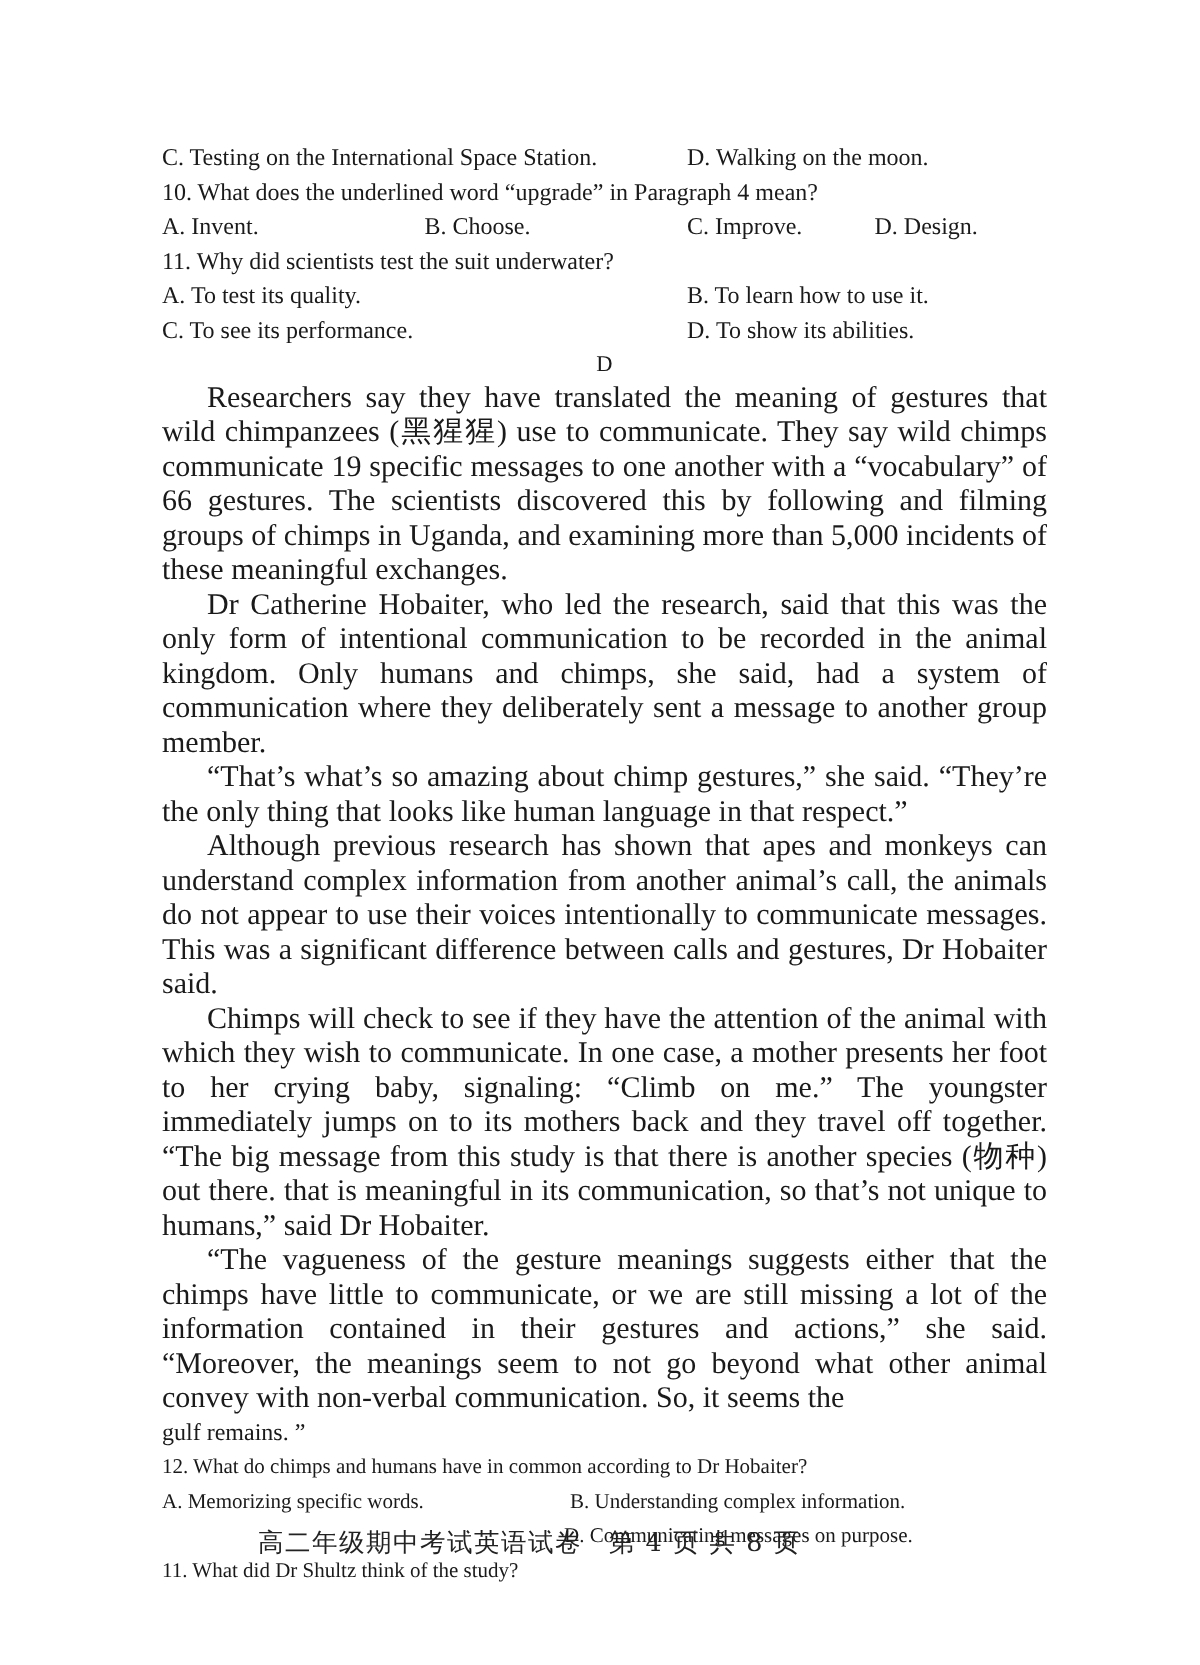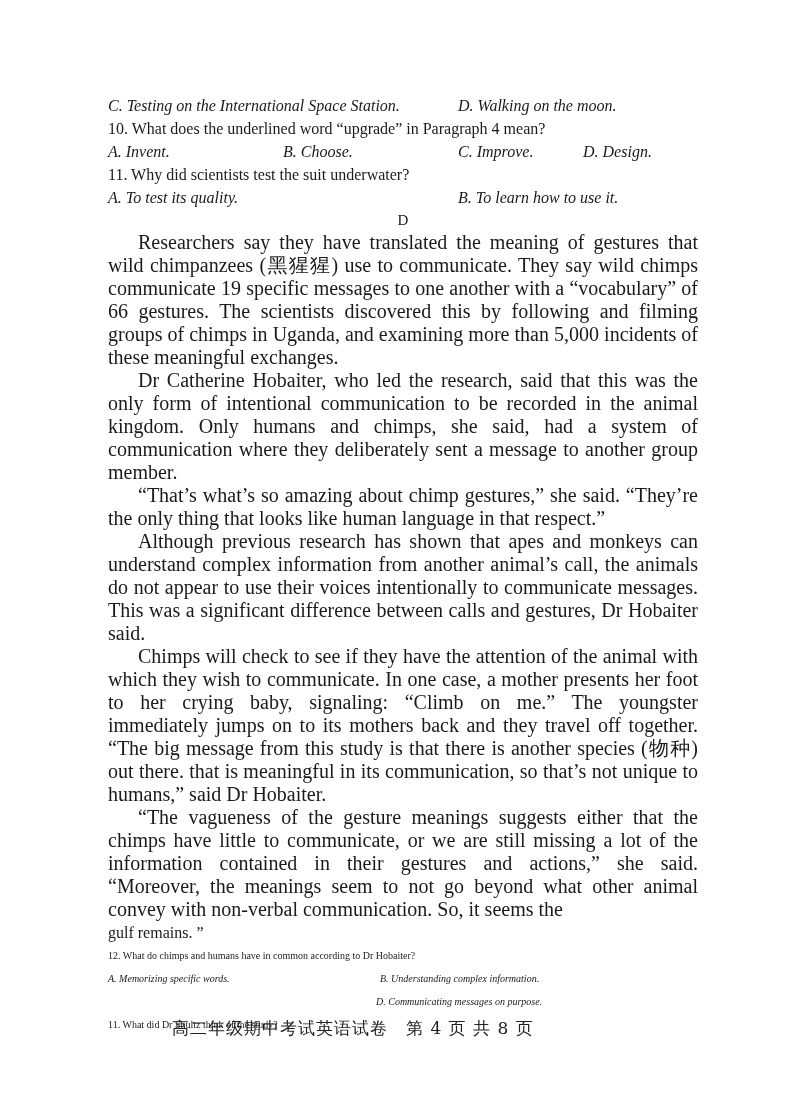--- a/index.html
+++ b/index.html
@@ -3,24 +3,24 @@
 <meta charset="utf-8">
 <style>
   html, body { margin: 0; padding: 0; background: #ffffff; }
   body {
     width: 800px; height: 1110px; position: relative; overflow: hidden;
     font-family: "Liberation Serif", "DejaVu Serif", serif;
     color: #1a1a1a;
   }
   .page { position: absolute; left: 108px; top: 94px; width: 590px; }
   .line { font-size: 16px; line-height: 23px; white-space: nowrap; position: relative; height: 23px; }
-  .opt { position: absolute; top: 0; font-style: italic; }
+  .opt { position: absolute; top: 0; }
   .para { font-size: 20px; line-height: 23px; text-align: justify; text-indent: 30px; margin: 0; }
   .section-letter { text-align: center; font-size: 15px; line-height: 22px; height: 22px; }
-  .q-small { font-size: 10px; line-height: 23px; height: 23px; white-space: nowrap; position: relative; }
+  .q-small { font-size: 14px; line-height: 23px; height: 23px; white-space: nowrap; position: relative; }
   .u { }
   .footer {
     position: absolute; left: 172px; top: 1017px; font-size: 17px; letter-spacing: 1px;
     font-family: "DejaVu Serif", "Liberation Serif", serif; color: #222;
   }
 </style>
 </head>
 <body>
 
 <div class="page">
@@ -36,20 +36,24 @@
     <span class="opt" style="left:175px">B. Choose.</span>
     <span class="opt" style="left:350px">C. Improve.</span>
     <span class="opt" style="left:475px">D. Design.</span>
   </div>
 
   <div class="line">11. Why did scientists test the suit underwater?</div>
   <div class="line">
     <span class="opt" style="left:0">A. To test its quality.</span>
     <span class="opt" style="left:350px">B. To learn how to use it.</span>
   </div>
+  <div class="line">
+    <span class="opt" style="left:0">C. To see its performance.</span>
+    <span class="opt" style="left:350px">D. To show its abilities.</span>
+  </div>
 
   <div class="section-letter">D</div>
 
   <p class="para">Researchers say they have translated the meaning of gestures that wild chimpanzees (黑猩猩) use to communicate. They say wild chimps communicate 19 specific messages to one another with a “vocabulary” of 66 gestures. The scientists discovered this by following and filming groups of chimps in Uganda, and examining more than 5,000 incidents of these meaningful exchanges.</p>
   <p class="para">Dr Catherine Hobaiter, who led the research, said that this was the only form of intentional communication to be recorded in the animal kingdom. Only humans and chimps, she said, had a system of communication where they deliberately sent a message to another group member.</p>
   <p class="para">“That’s what’s so amazing about chimp gestures,” she said. “They’re the only thing that looks like human language in that respect.”</p>
   <p class="para">Although previous research has shown that apes and monkeys can understand complex information from another animal’s call, the animals do not appear to use their voices intentionally to communicate messages. This was a significant difference between calls and gestures, Dr Hobaiter said.</p>
   <p class="para">Chimps will check to see if they have the attention of the animal with which they wish to communicate. In one case, a mother presents her foot to her crying baby, signaling: “Climb on me.” The youngster immediately jumps on to its mothers back and they travel off together. “The big message from this study is that there is another species (物种) out there. that is meaningful in its communication, so that’s not unique to humans,” said Dr Hobaiter.</p>
   <p class="para">“The vagueness of the gesture meanings suggests either that the chimps have little to communicate, or we are still missing a lot of the information contained in their gestures and actions,” she said. “Moreover, the meanings seem to not go beyond what other animal convey with non-verbal communication. So, it seems the</p>
   <div class="line">

